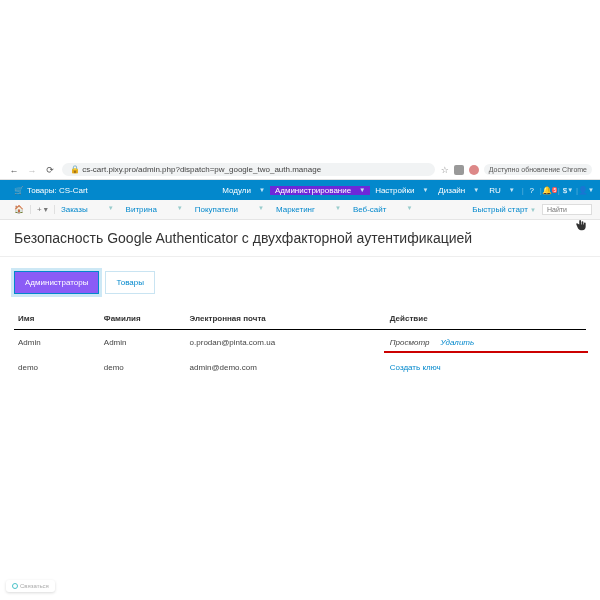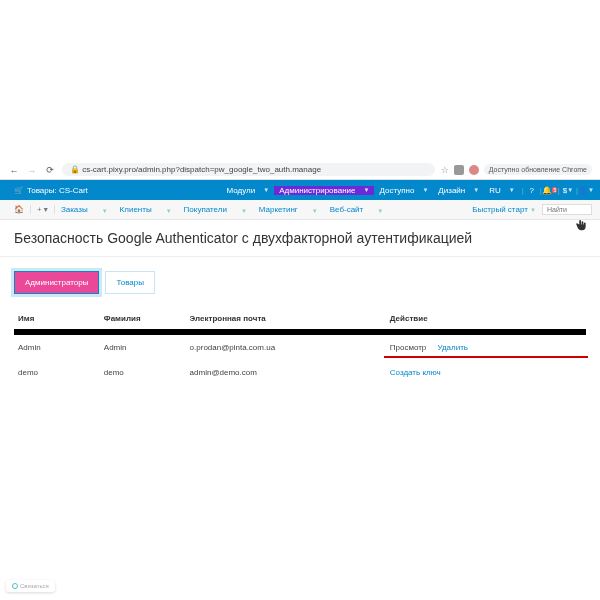--- a/index.html
+++ b/index.html
@@ -18,37 +18,37 @@
   .topbar .spacer { flex: 1; }
   .topbar .menu-item { padding: 0 5px; cursor: pointer; display: flex; align-items: center; gap: 8px; }
   .topbar .menu-item.active { background: #6d28d9; }
   .topbar .divider { color: #5ab0db; padding: 0 2px; }
   .topbar .badge-sq { width: 12px; height: 12px; display: inline-flex; align-items: center; justify-content: center; }
   .car { font-size: 6px; color: #c7e6f5; }
 
   .subbar { background: #f7f7f7; border-bottom: 1px solid #e5e5e5; display: flex; align-items: center; height: 20px; padding: 0 8px; font-size: 8px; }
   .subbar .home { color: #0388cc; padding: 0 6px; border-right: 1px solid #e0e0e0; }
   .subbar .plus { color: #777; padding: 0 6px; border-right: 1px solid #e0e0e0; }
-  .subbar .smenu { color: #0388cc; padding: 0 6px; cursor: pointer; display: flex; align-items: flex-end; gap: 14px; }
+  .subbar .smenu { color: #0388cc; padding: 0 6px; cursor: pointer; display: flex; align-items: flex-start; gap: 20px; }
   .subbar .spacer { flex: 1; }
   .subbar .quickstart { color: #0388cc; padding: 0 6px; }
   .subbar .search { background: #fff; border: 1px solid #ddd; padding: 1px 4px; width: 50px; color: #999; font-size: 7px; }
 
   .page-title { padding: 10px 14px; font-size: 14px; color: #333; border-bottom: 1px solid #eee; }
 
   .tabs { display: flex; gap: 6px; padding: 14px; }
   .tab { padding: 6px 10px; font-size: 8px; border: 1px solid #c9e4f2; background: #fff; color: #0388cc; cursor: pointer; }
-  .tab.active { background: #ec4899; color: #fff; border-color: #0388cc; box-shadow: 0 0 0 3px #cde8f5; }
+  .tab.active { background: #8b5cf6; color: #fff; border-color: #0388cc; box-shadow: 0 0 0 3px #cde8f5; }
 
   .table-wrap { padding: 0 14px 14px; }
   table { width: 100%; border-collapse: collapse; font-size: 8px; }
-  th { text-align: left; font-weight: bold; color: #333; padding: 6px 4px; border-bottom: 6px solid #000000; }
+  th { text-align: left; font-weight: bold; color: #333; padding: 6px 4px; border-bottom: 1px solid #000000; }
   td { padding: 8px 4px; color: #444; vertical-align: middle; }
   td a { color: #0388cc; text-decoration: none; }
-  .action-cell { position: relative; }
+  .action-cell { position: relative; font-style: italic; }
   .underline-red { position: absolute; height: 2px; background: #c00; left: -2px; right: -2px; bottom: 2px; }
 
   .hand-cursor { position: absolute; right: 12px; top: 218px; width: 14px; height: 14px; }
 
   .ticket { position: absolute; left: 6px; bottom: 8px; background: #fff; border-radius: 3px; box-shadow: 0 1px 3px rgba(0,0,0,0.15); padding: 3px 6px; font-size: 6px; color: #4ac3c9; display: flex; align-items: center; gap: 2px; }
 </style>
 </head>
 <body>
 
 <div class="wrap">
@@ -78,21 +78,21 @@
       <div class="spacer"></div>
       <div class="menu-item">
           <span>Модули</span>
           <span class="car">▼</span>
         </div>
       <div class="menu-item active">
           <span>Администрирование</span>
           <span class="car">▼</span>
         </div>
       <div class="menu-item">
-          <span>Доступно</span>
+          <span>Настройки</span>
           <span class="car">▼</span>
         </div>
       <div class="menu-item">
           <span>Дизайн</span>
           <span class="car">▼</span>
         </div>
       <div class="menu-item">
           <span>RU</span>
           <span class="car">▼</span>
         </div>
@@ -107,21 +107,21 @@
     </div>
 
     <div class="subbar">
       <span class="home">🏠</span>
       <span class="plus">+ ▾</span>
       <span class="smenu">
           <span>Заказы</span>
           <span class="car" style="color:#9cc">▼</span>
         </span>
       <span class="smenu">
-          <span>Клиенты</span>
+          <span>Витрина</span>
           <span class="car" style="color:#9cc">▼</span>
         </span>
       <span class="smenu">
           <span>Покупатели</span>
           <span class="car" style="color:#9cc">▼</span>
         </span>
       <span class="smenu">
           <span>Маркетинг</span>
           <span class="car" style="color:#9cc">▼</span>
         </span>

